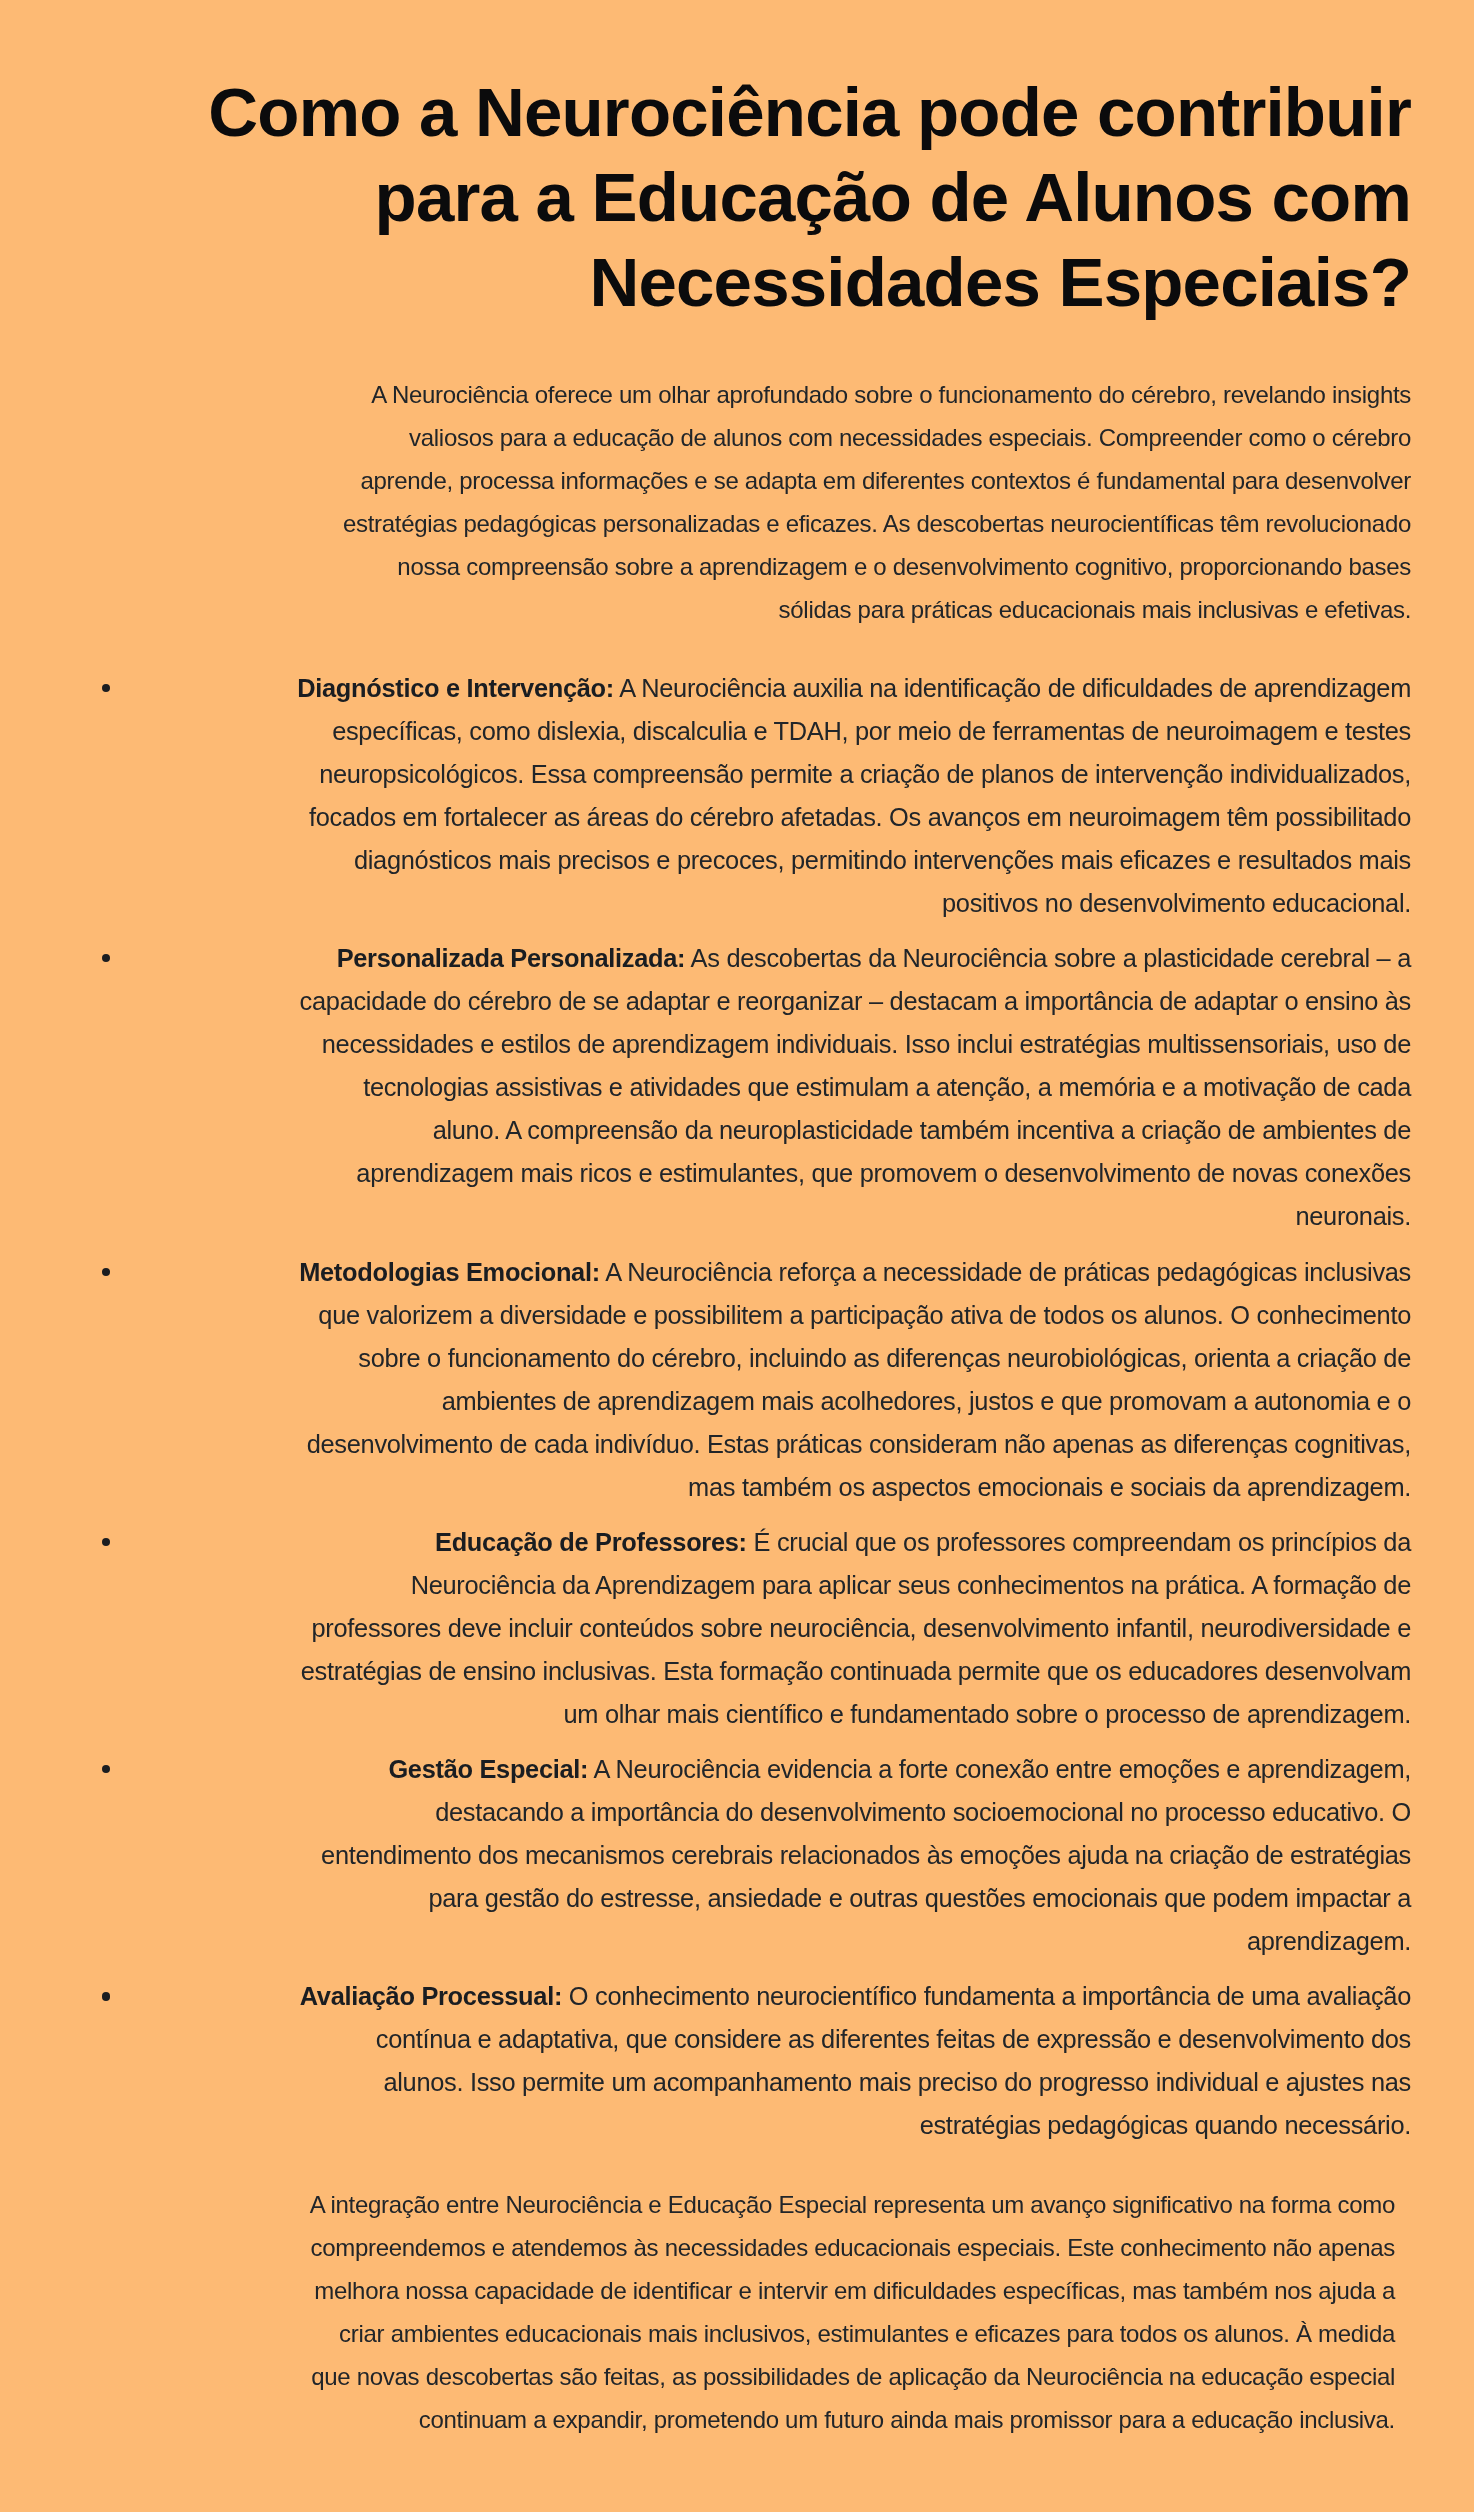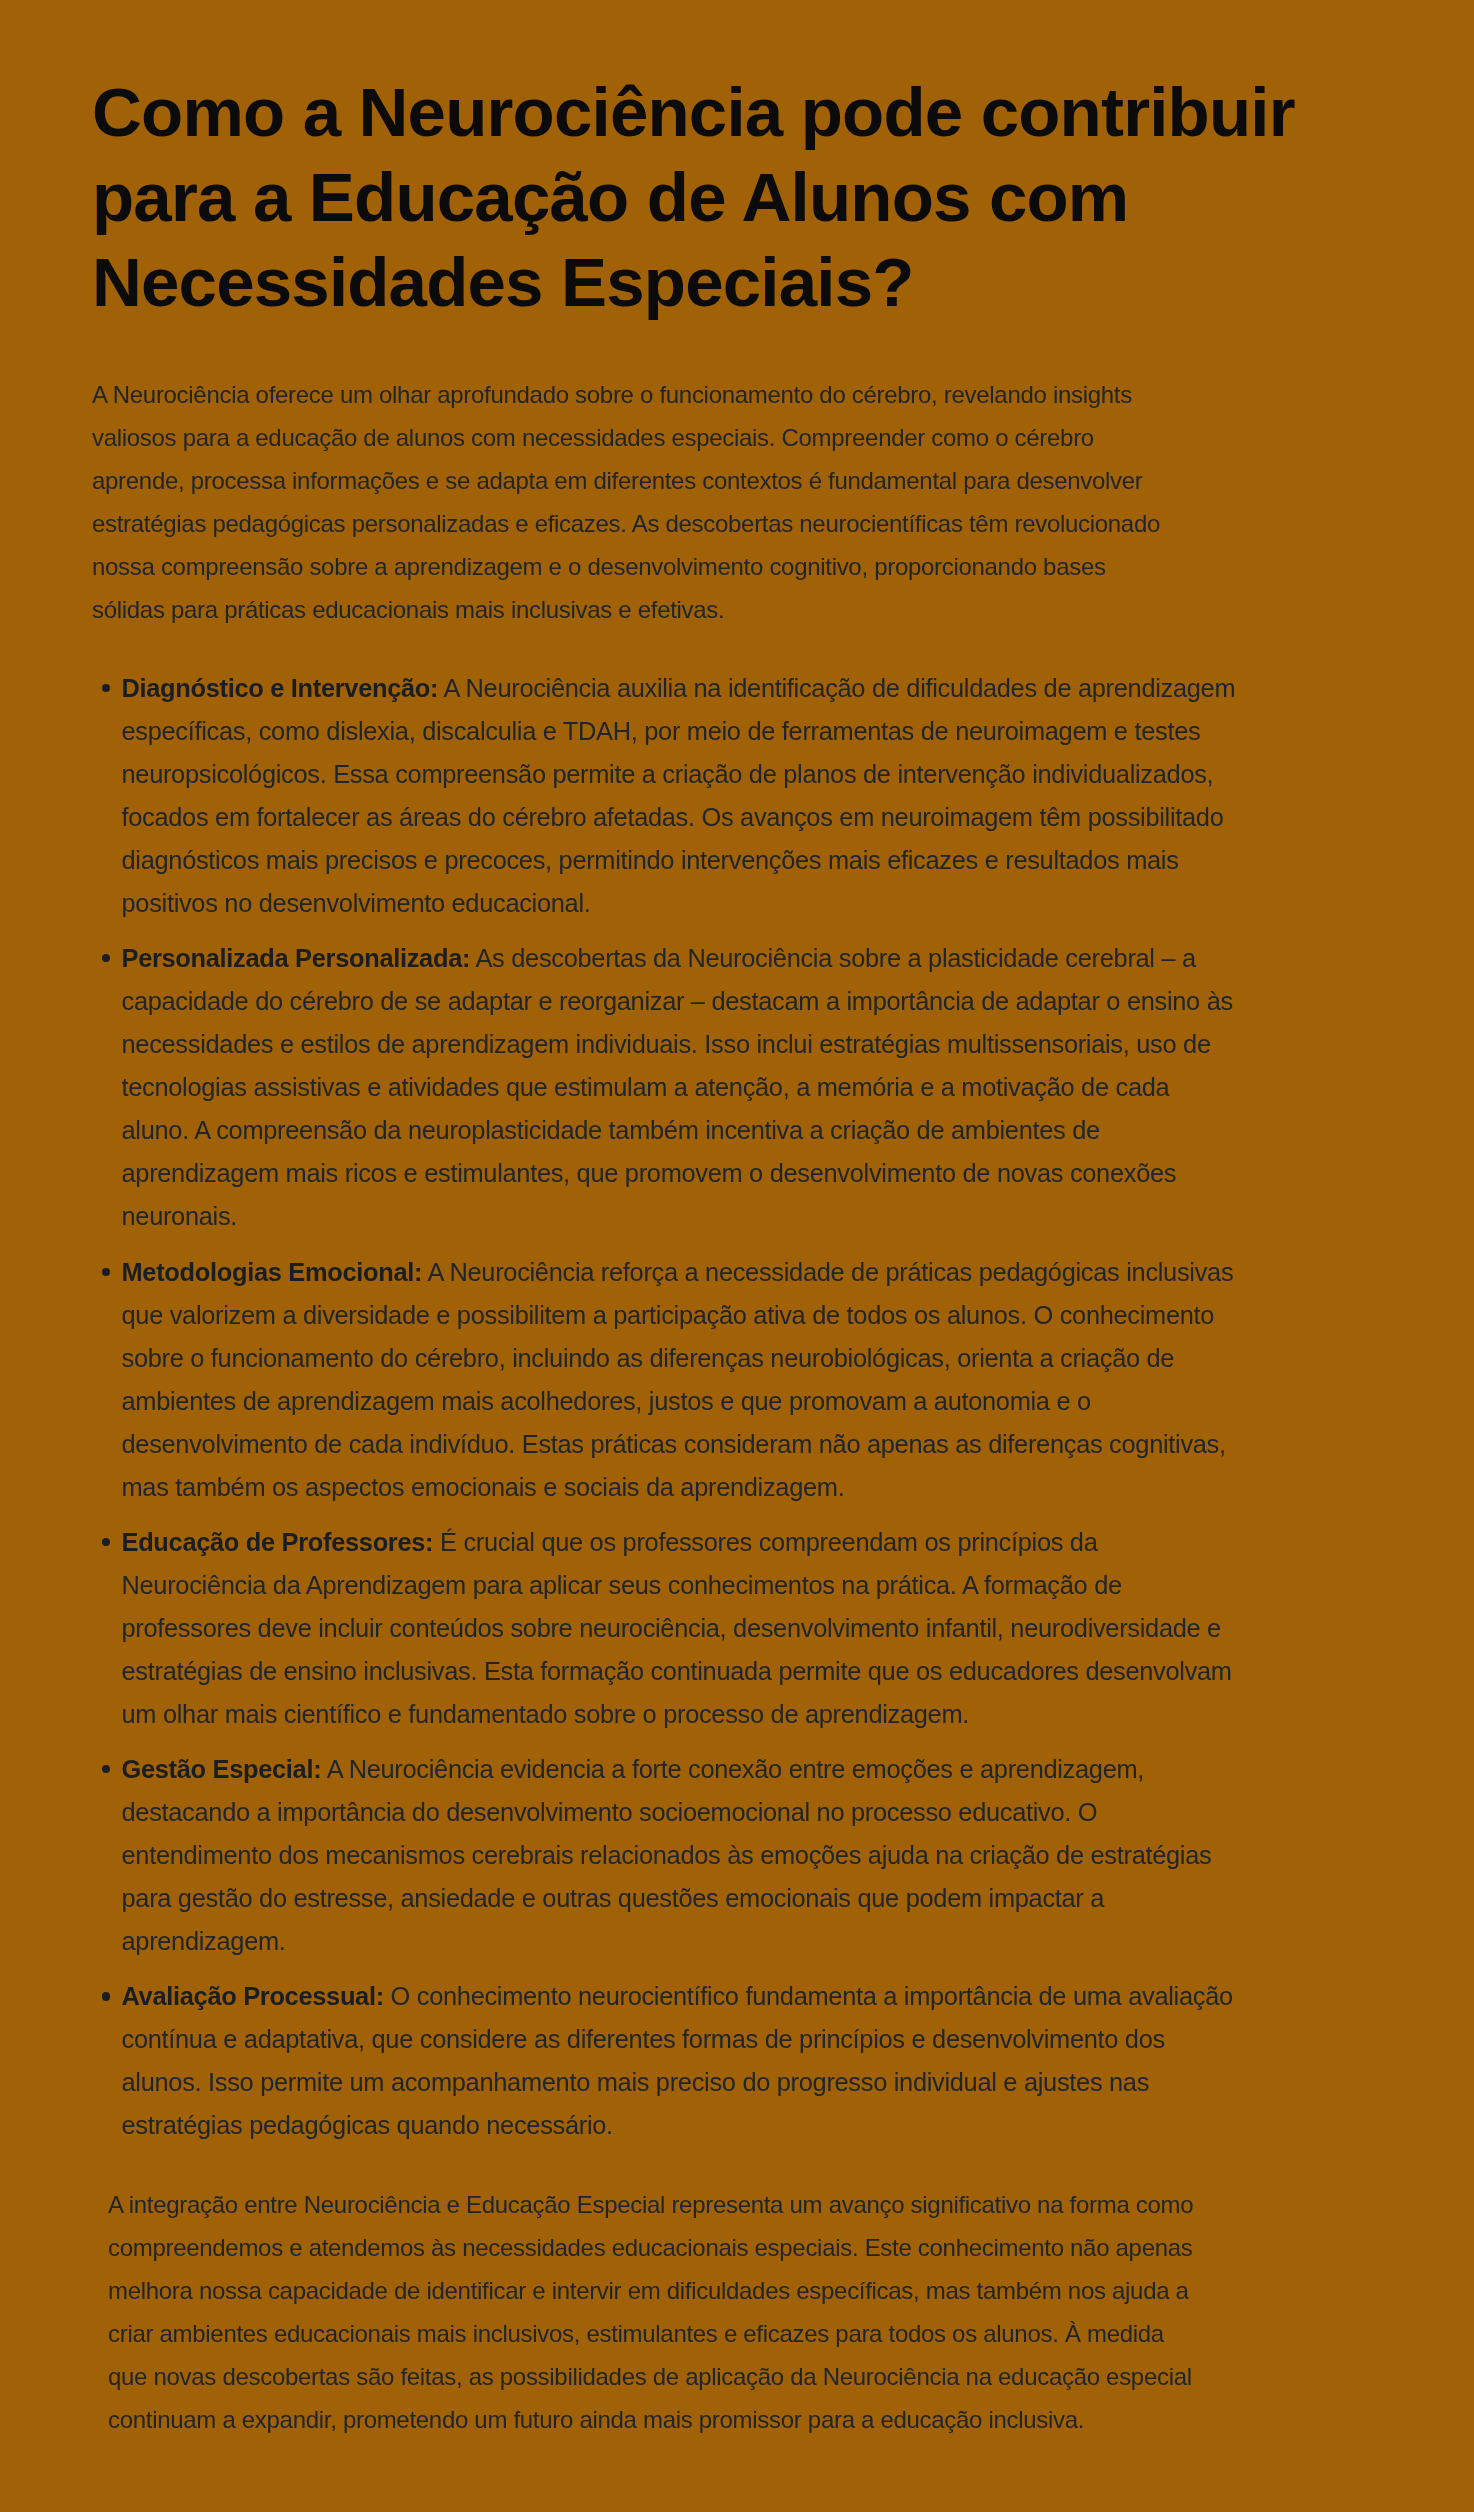--- a/index.html
+++ b/index.html
@@ -5,25 +5,26 @@
   html, body {
     margin: 0;
     padding: 0;
     background: #ffffff;
   }
   .page {
     position: relative;
     width: 1475px;
     height: 2512px;
     box-sizing: border-box;
-    background: #a16207;
+    background: #fdba74;
     padding: 70px 64px 0 92px;
     overflow: hidden;
     font-family: "Liberation Sans", sans-serif;
     color: #212529;
+    text-align: right;
   }
   h1.article-title {
     margin: 0 0 48px 0;
     font-size: 69px;
     line-height: 85px;
     font-weight: 700;
     letter-spacing: -0.8px;
     color: #0b0b0c;
     white-space: pre-line;
   }
@@ -106,21 +107,21 @@
 Neurociência da Aprendizagem para aplicar seus conhecimentos na prática. A formação de
 professores deve incluir conteúdos sobre neurociência, desenvolvimento infantil, neurodiversidade e
 estratégias de ensino inclusivas. Esta formação continuada permite que os educadores desenvolvam
 um olhar mais científico e fundamentado sobre o processo de aprendizagem.</span></li>
     <li><span class="bullet-dot"></span><span class="item-lead">Gestão Especial:</span><span> A Neurociência evidencia a forte conexão entre emoções e aprendizagem,
 destacando a importância do desenvolvimento socioemocional no processo educativo. O
 entendimento dos mecanismos cerebrais relacionados às emoções ajuda na criação de estratégias
 para gestão do estresse, ansiedade e outras questões emocionais que podem impactar a
 aprendizagem.</span></li>
     <li><span class="bullet-dot"></span><span class="item-lead">Avaliação Processual:</span><span> O conhecimento neurocientífico fundamenta a importância de uma avaliação
-contínua e adaptativa, que considere as diferentes formas de princípios e desenvolvimento dos
+contínua e adaptativa, que considere as diferentes feitas de expressão e desenvolvimento dos
 alunos. Isso permite um acompanhamento mais preciso do progresso individual e ajustes nas
 estratégias pedagógicas quando necessário.</span></li>
   </ul>
 
   <p class="para conclusion">A integração entre Neurociência e Educação Especial representa um avanço significativo na forma como
 compreendemos e atendemos às necessidades educacionais especiais. Este conhecimento não apenas
 melhora nossa capacidade de identificar e intervir em dificuldades específicas, mas também nos ajuda a
 criar ambientes educacionais mais inclusivos, estimulantes e eficazes para todos os alunos. À medida
 que novas descobertas são feitas, as possibilidades de aplicação da Neurociência na educação especial
 continuam a expandir, prometendo um futuro ainda mais promissor para a educação inclusiva.</p>

